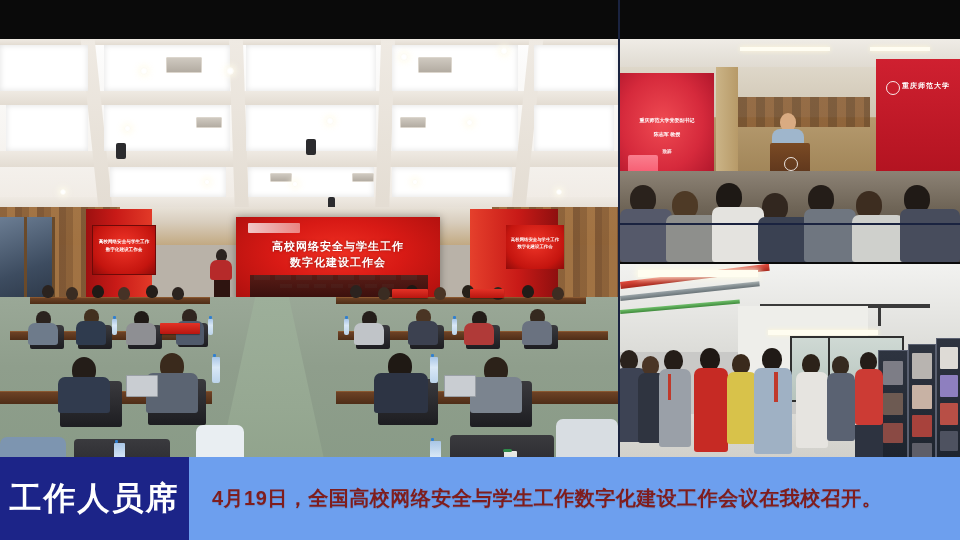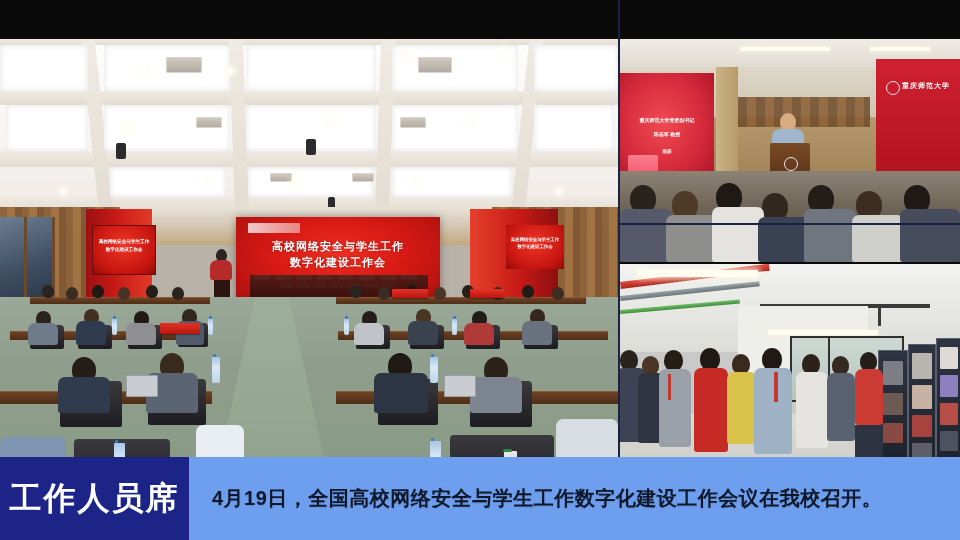--- a/index.html
+++ b/index.html
@@ -164,21 +164,21 @@
   .br-person{position:absolute;}
 
   
   #caption{position:absolute;left:0;top:457px;width:960px;height:83px;}
   #cap-label{position:absolute;left:0;top:0;width:189px;height:83px;
     background:#1c2488;display:flex;align-items:center;justify-content:center;}
   #cap-label-text{color:#ffffff;font-size:32px;font-weight:700;letter-spacing:2px;
     font-family:"Liberation Sans","DejaVu Sans",sans-serif;}
   #cap-body{position:absolute;left:189px;top:0;width:771px;height:83px;
     background:#6d9fee;display:flex;align-items:center;}
-  #cap-text{color:#0f172a;font-size:20px;font-weight:700;letter-spacing:.5px;
+  #cap-text{color:#7f1d1d;font-size:20px;font-weight:700;letter-spacing:.5px;
     margin-left:23px;font-family:"Liberation Sans","DejaVu Sans",sans-serif;
     text-shadow:0 1px 1px rgba(0,0,0,.12);}
 
   
   .seam-v{position:absolute;background:#1a2340;}
   .seam-h{position:absolute;background:#1a2340;}
 </style>
 </head>
 <body>
 

